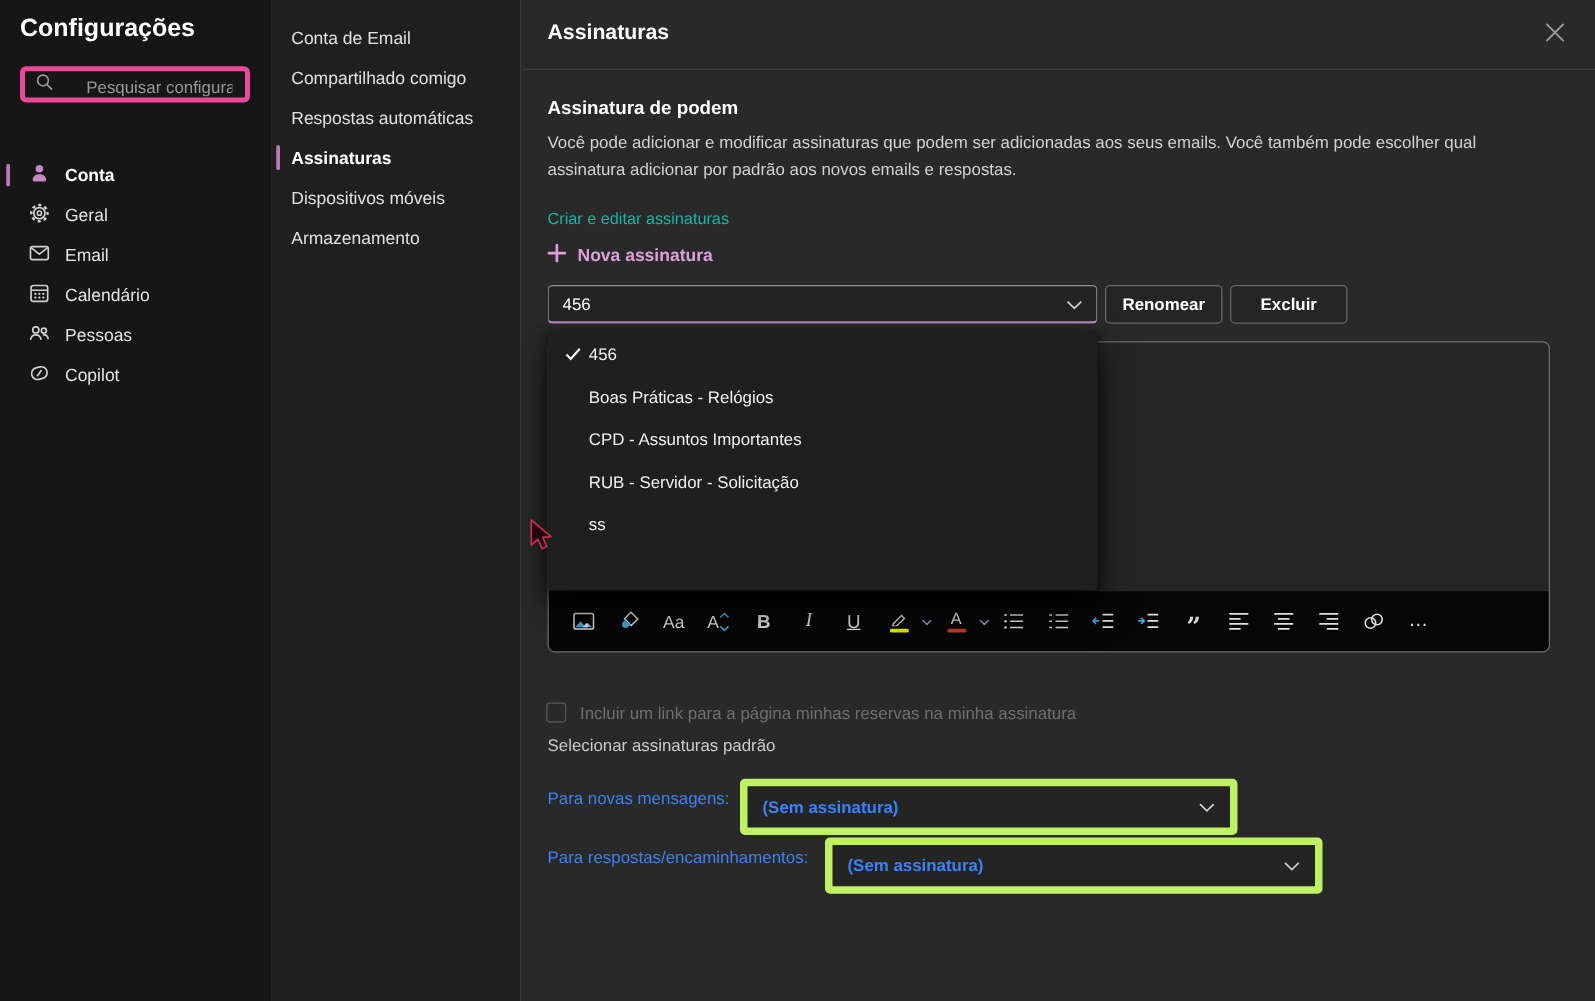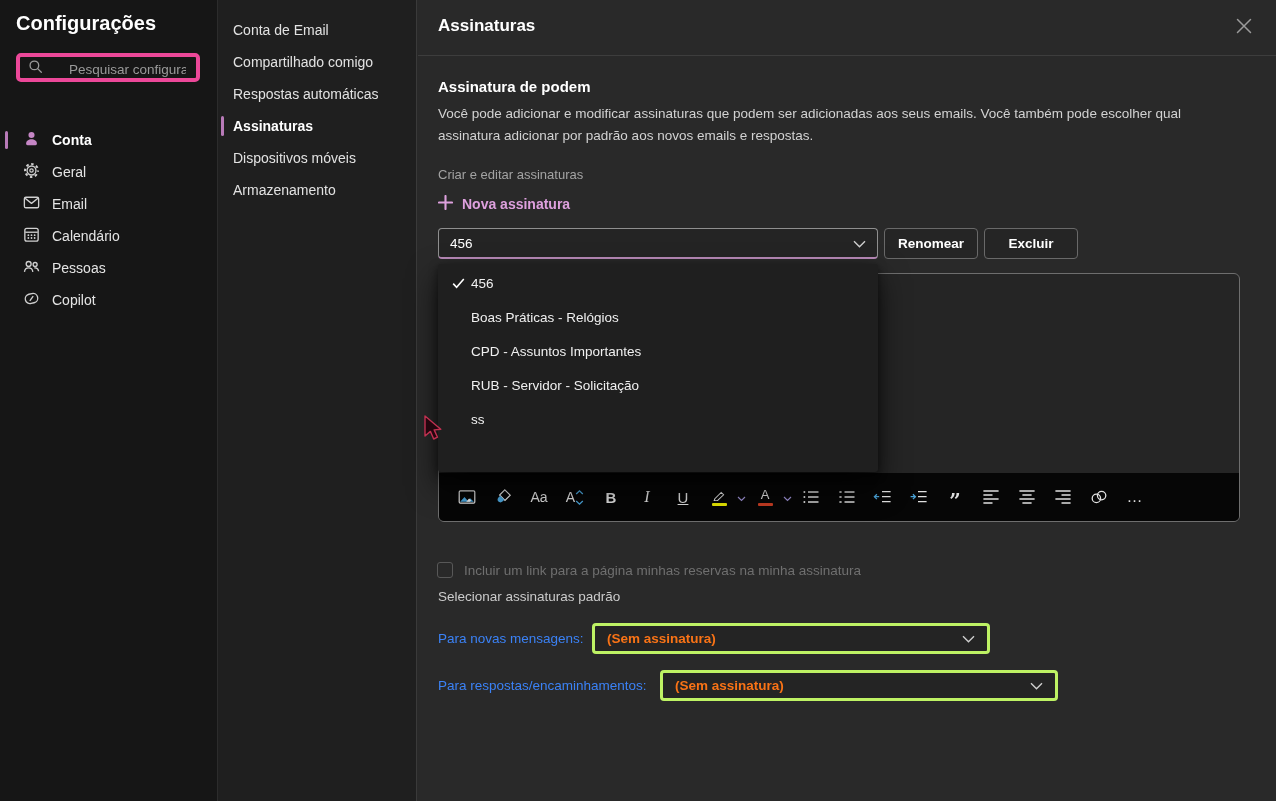--- a/index.html
+++ b/index.html
@@ -34,21 +34,21 @@
           border-radius:2px;background:#b87ab8;}
 
   
   .panel{position:absolute;left:418px;top:0;width:858px;height:100%;background:#292929;}
   .panel-header{position:absolute;top:0;left:0;right:0;height:55px;border-bottom:1px solid #3d3d3d;}
   .panel-title{position:absolute;left:20px;top:16px;font-size:17px;font-weight:700;}
   .close-btn{position:absolute;right:18px;top:14px;width:28px;height:28px;display:flex;
              align-items:center;justify-content:center;cursor:pointer;}
   .section-title{position:absolute;left:20px;top:78px;font-size:15px;font-weight:700;}
   .desc{position:absolute;left:20px;top:103px;width:768px;font-size:13.5px;line-height:22px;color:#d2d2d2;}
-  .create-label{position:absolute;left:20px;top:167px;font-size:13px;color:#a3a3a3;}
+  .create-label{position:absolute;left:20px;top:167px;font-size:13px;color:#14b8a6;}
   .new-sig{position:absolute;left:20px;top:195px;display:flex;align-items:center;gap:9px;
            color:#dda0dd;font-weight:700;font-size:14px;cursor:pointer;}
 
   .sig-select{position:absolute;left:20px;top:228px;width:440px;height:31px;box-sizing:border-box;
            background:#242424;border:1px solid #8f8f8f;border-bottom:2px solid #b98ab9;border-radius:4px;
            display:flex;align-items:center;padding:0 11px;font-size:13.5px;cursor:pointer;}
   .sig-select .chev{margin-left:auto;}
   .btn{position:absolute;top:228px;height:31px;box-sizing:border-box;background:#252525;
        border:1px solid #696969;border-radius:4px;color:#fff;font-weight:700;font-size:13.5px;
        display:flex;align-items:center;justify-content:center;cursor:pointer;}
@@ -81,23 +81,23 @@
   .dd-item .check{position:absolute;left:14px;top:11px;}
 
   .checkbox-row{position:absolute;left:19px;top:542px;display:flex;align-items:center;gap:11px;
           color:#6f6f6f;font-size:13.5px;margin-top:20px;}
   .cbx{width:16px;height:16px;border:1px solid #585858;border-radius:3px;box-sizing:border-box;}
 
   .defaults-title{position:absolute;left:20px;top:589px;font-size:13.5px;color:#cbcbcb;}
   .def-label{position:absolute;left:20px;font-size:13.5px;color:#3b82f6;}
   #lbl-new{top:631px;}
   #lbl-replies{top:678px;}
-  .def-select{position:absolute;height:31px;box-sizing:border-box;background:#242424;
-          border:3px solid #bef264;border-radius:4px;display:flex;align-items:center;
-          padding:0 12px;font-size:13.5px;font-weight:600;color:#f97316;cursor:pointer;}
+  .def-select{position:absolute;height:45px;box-sizing:border-box;background:#242424;
+          border:6px solid #bef264;border-radius:4px;display:flex;align-items:center;
+          padding:0 12px;font-size:13.5px;font-weight:600;color:#3b82f6;cursor:pointer;}
   .def-select .chev{margin-left:auto;}
   #sel-new{left:174px;top:623px;width:398px;}
   #sel-replies{left:242px;top:670px;width:398px;}
 
   .cursor{position:absolute;left:420px;top:414px;z-index:20;pointer-events:none;}
 </style>
 </head>
 <body>
 
 <div id="app">

